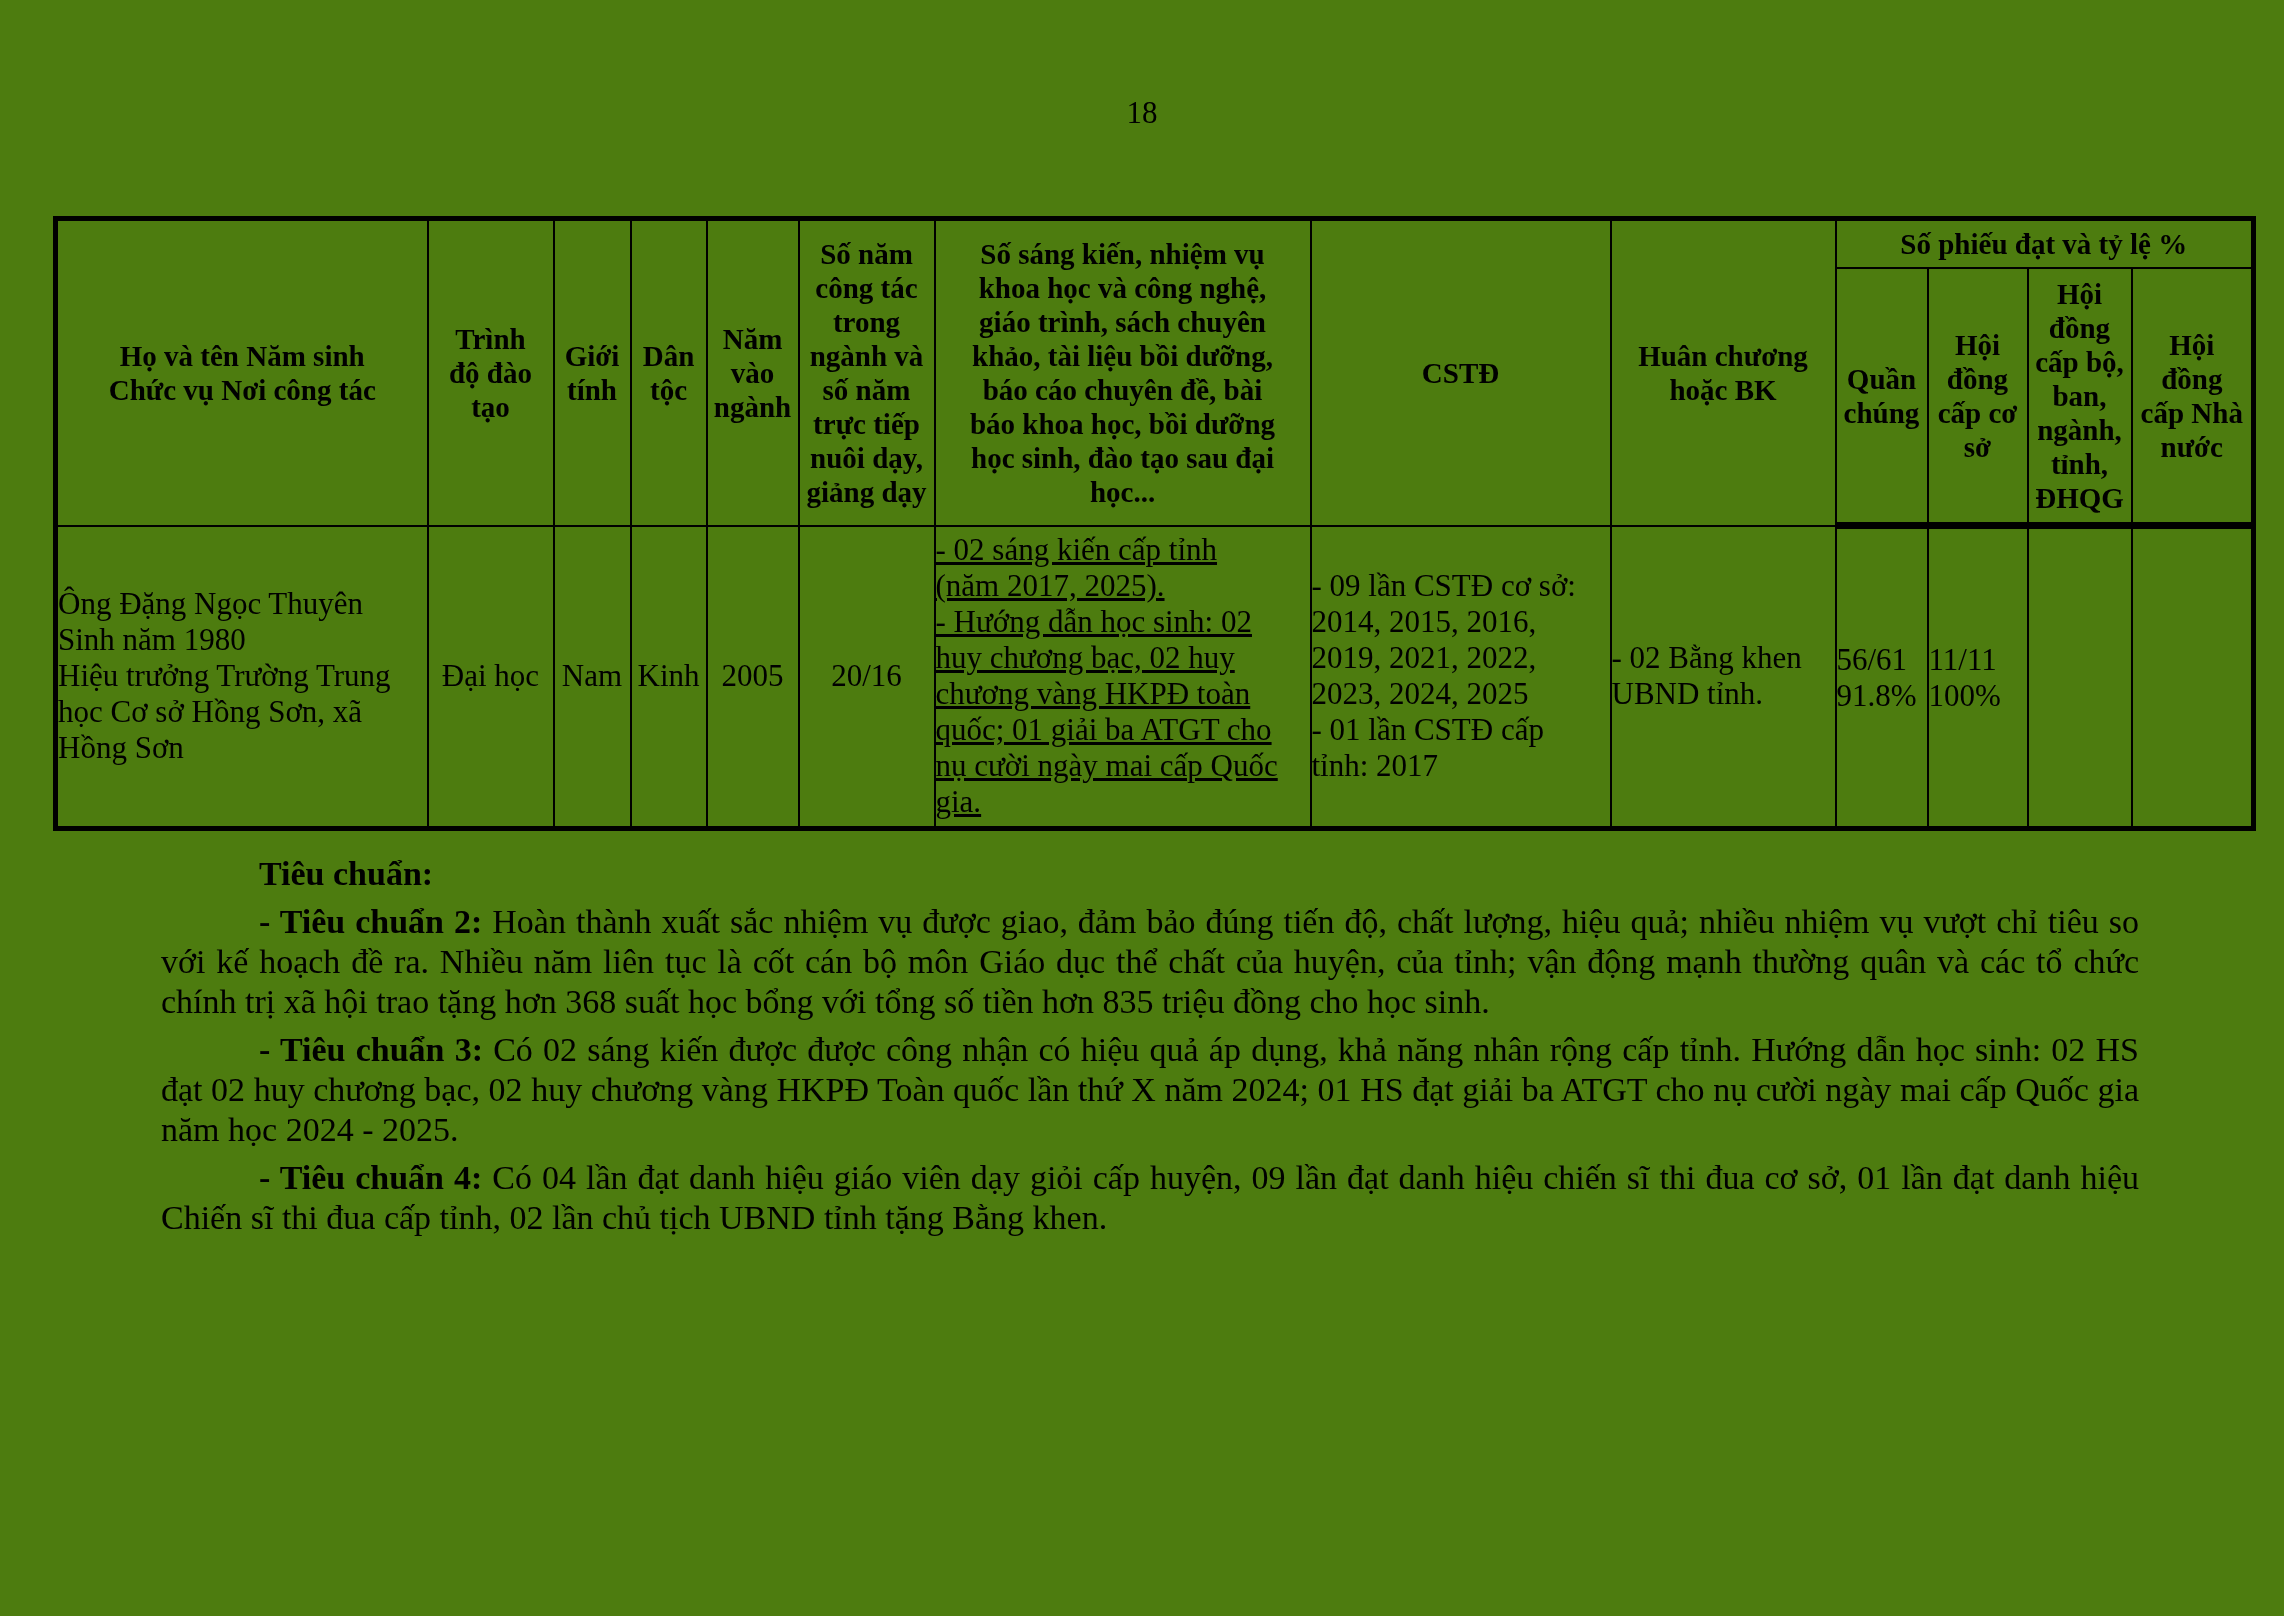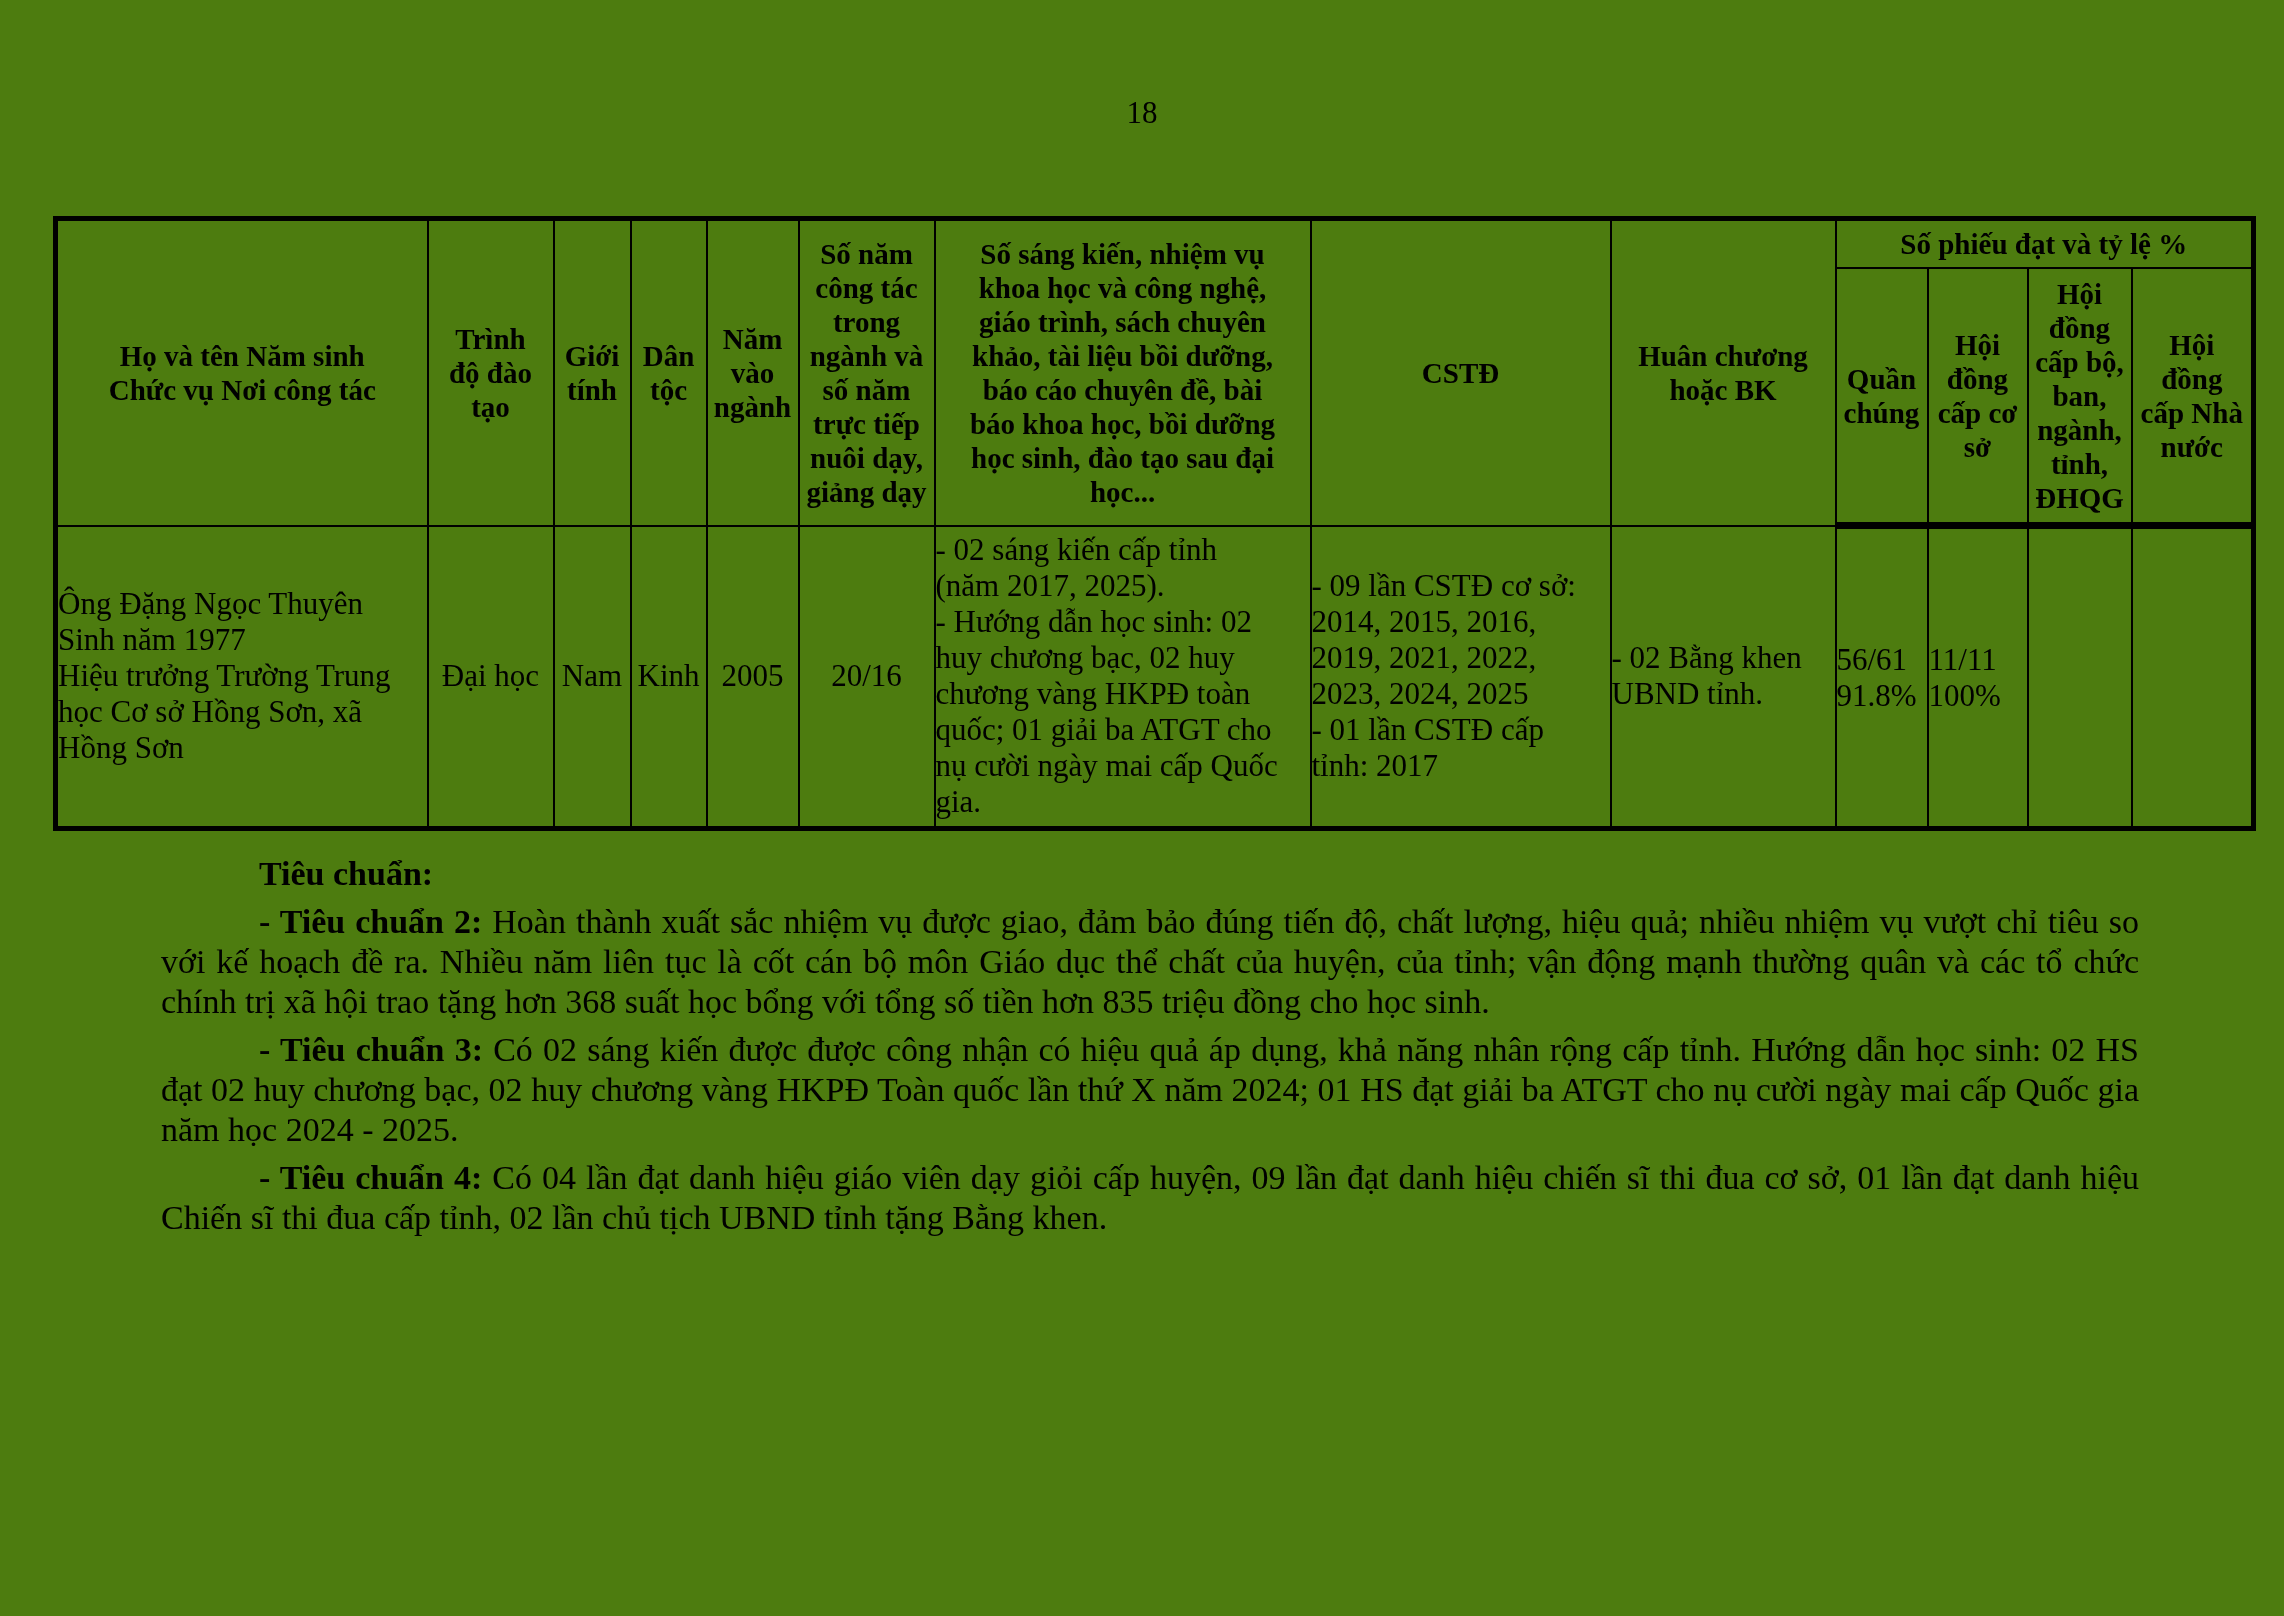--- a/index.html
+++ b/index.html
@@ -59,21 +59,21 @@
     text-align: left;
     white-space: pre-line;
     padding: 0 3.9px;
   }
   td.center { text-align: center; }
   td.pre {
     white-space: pre-line;
     text-align: left;
     padding: 0 3.3px;
   }
-  td.top { vertical-align: top; }
+  td.top { vertical-align: top; text-decoration: underline; }
   .criteria {
     position: absolute;
     left: 153px;
     top: 846px;
     width: 1994px;
     font-size: 34px;
     line-height: 40px;
     text-align: justify;
   }
   .criteria p {
@@ -154,21 +154,21 @@
 ngành,
 tỉnh,
 ĐHQG</th>
         <th>Hội
 đồng
 cấp Nhà
 nước</th>
       </tr>
       <tr class="data">
         <td class="name">Ông Đặng Ngọc Thuyên
-Sinh năm 1977
+Sinh năm 1980
 Hiệu trưởng Trường Trung
 học Cơ sở Hồng Sơn, xã
 Hồng Sơn</td>
         <td class="center">Đại học</td>
         <td class="center">Nam</td>
         <td class="center">Kinh</td>
         <td class="center">2005</td>
         <td class="center">20/16</td>
         <td class="pre top">- 02 sáng kiến cấp tỉnh
 (năm 2017, 2025).

